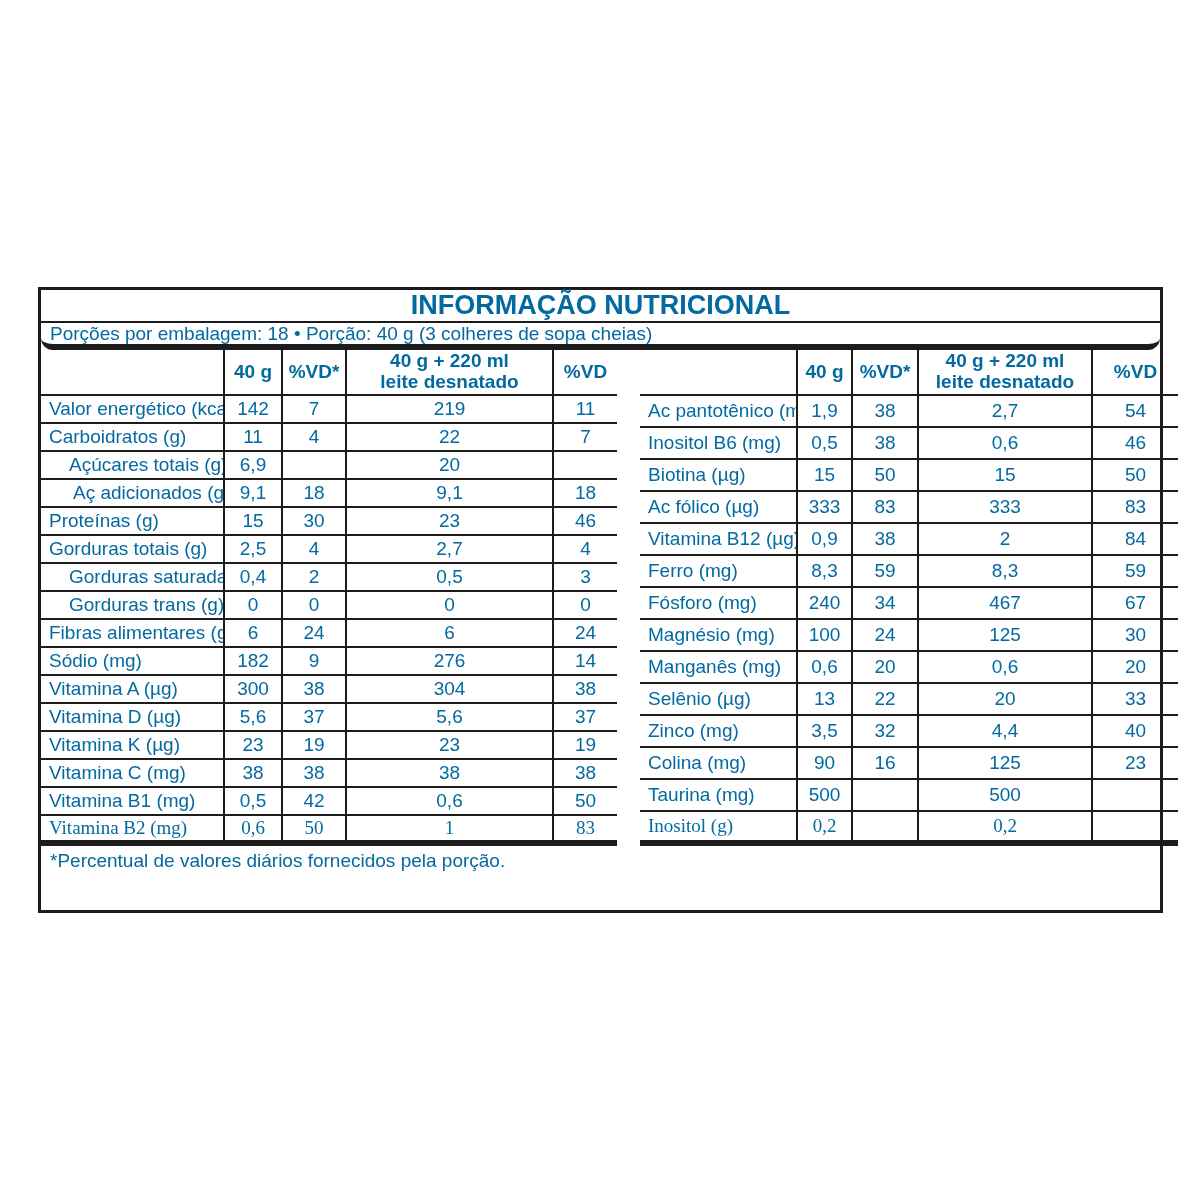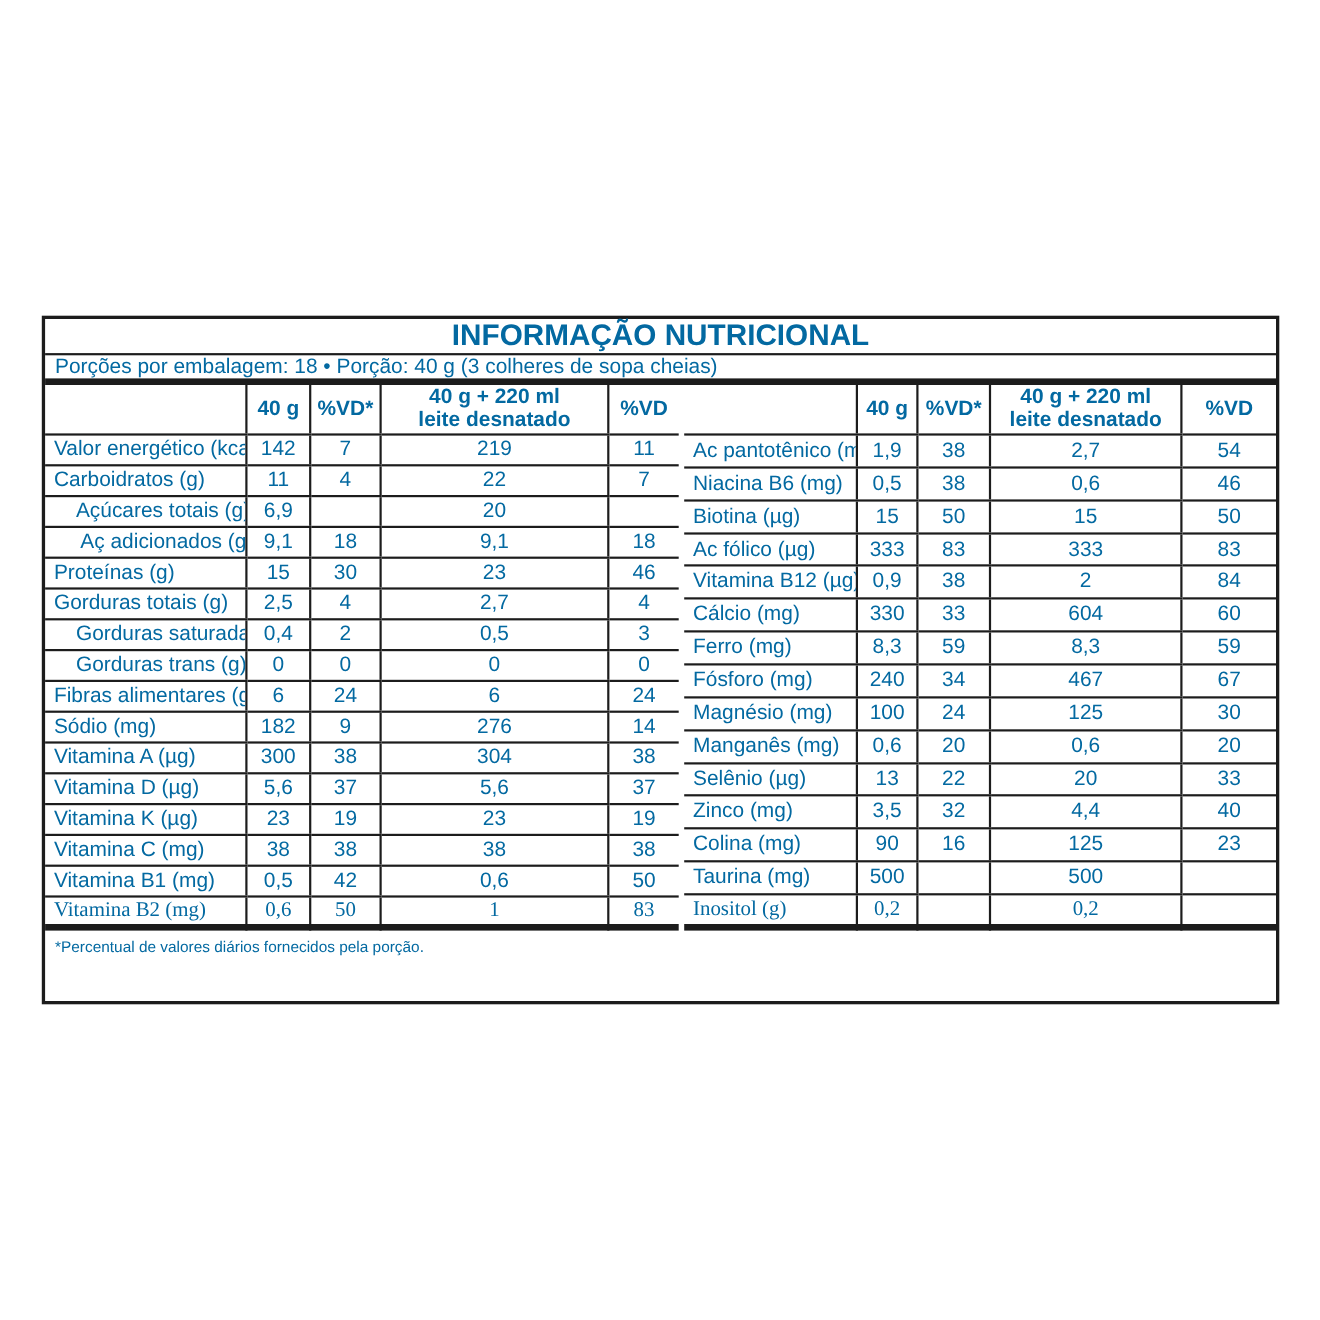--- a/index.html
+++ b/index.html
@@ -31,24 +31,25 @@
     font-weight: bold;
     line-height: 31px;
     letter-spacing: 0px;
   }
   .subtitle-row {
     height: 27px;
     border-bottom: 6px solid #1c1c1c;
     font-size: 19px;
     line-height: 20px;
     padding: 1px 0 0 9px;
+    border-radius: 12px;
   }
   .tables-row {
     display: flex;
-    gap: 5px;
+    gap: 23px;
     flex: 0 0 auto;
   }
   table {
     border-collapse: collapse;
     table-layout: fixed;
     border-bottom: 6px solid #1c1c1c;
     flex: 0 0 auto;
   }
   table.left-table  { width: 576px; }
   table.right-table { width: 538px; }
@@ -74,21 +75,21 @@
     font-size: 19px;
     vertical-align: middle;
     white-space: nowrap;
   }
   td.name { text-align: left; padding-left: 8px; }
   td.name.indent-1 { padding-left: 28px; }
   td.name.indent-2 { padding-left: 32px; }
   td.val { text-align: center; }
   .footnote-row {
     flex: 1 1 auto;
-    font-size: 14px;
+    font-size: 19px;
     padding: 4px 0 0 9px;
     line-height: 21px;
   }
 </style>
 </head>
 <body>
 
 <div class="page">
   <div class="label-box">
     <div class="title-row">INFORMAÇÃO NUTRICIONAL</div>
@@ -247,21 +248,21 @@
           </thead>
           <tbody>
             <tr>
               <td class="name indent-0">Ac pantotênico (mg)</td>
               <td class="val">1,9</td>
               <td class="val">38</td>
               <td class="val">2,7</td>
               <td class="val">54</td>
             </tr>
             <tr>
-              <td class="name indent-0">Niacina B6 (mg)</td>
+              <td class="name indent-0">Inositol B6 (mg)</td>
               <td class="val">0,5</td>
               <td class="val">38</td>
               <td class="val">0,6</td>
               <td class="val">46</td>
             </tr>
             <tr>
               <td class="name indent-0">Biotina (µg)</td>
               <td class="val">15</td>
               <td class="val">50</td>
               <td class="val">15</td>
@@ -273,27 +274,20 @@
               <td class="val">83</td>
               <td class="val">333</td>
               <td class="val">83</td>
             </tr>
             <tr>
               <td class="name indent-0">Vitamina B12 (µg)</td>
               <td class="val">0,9</td>
               <td class="val">38</td>
               <td class="val">2</td>
               <td class="val">84</td>
-            </tr>
-            <tr>
-              <td class="name indent-0">Cálcio (mg)</td>
-              <td class="val">330</td>
-              <td class="val">33</td>
-              <td class="val">604</td>
-              <td class="val">60</td>
             </tr>
             <tr>
               <td class="name indent-0">Ferro (mg)</td>
               <td class="val">8,3</td>
               <td class="val">59</td>
               <td class="val">8,3</td>
               <td class="val">59</td>
             </tr>
             <tr>
               <td class="name indent-0">Fósforo (mg)</td>

